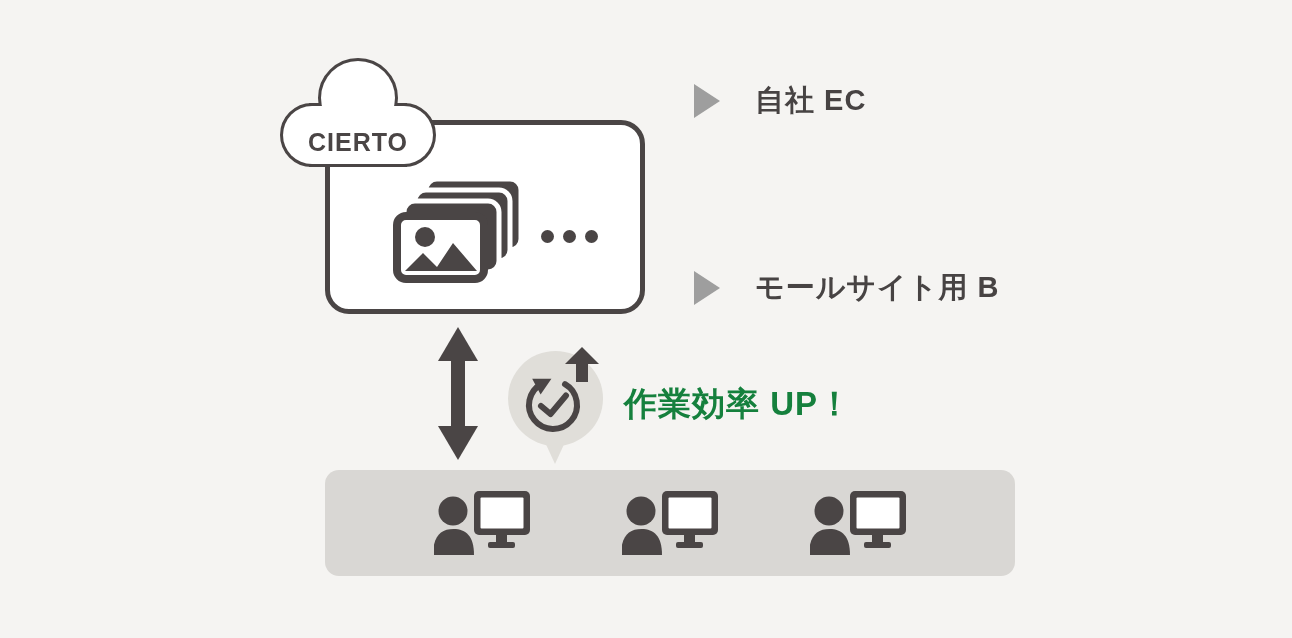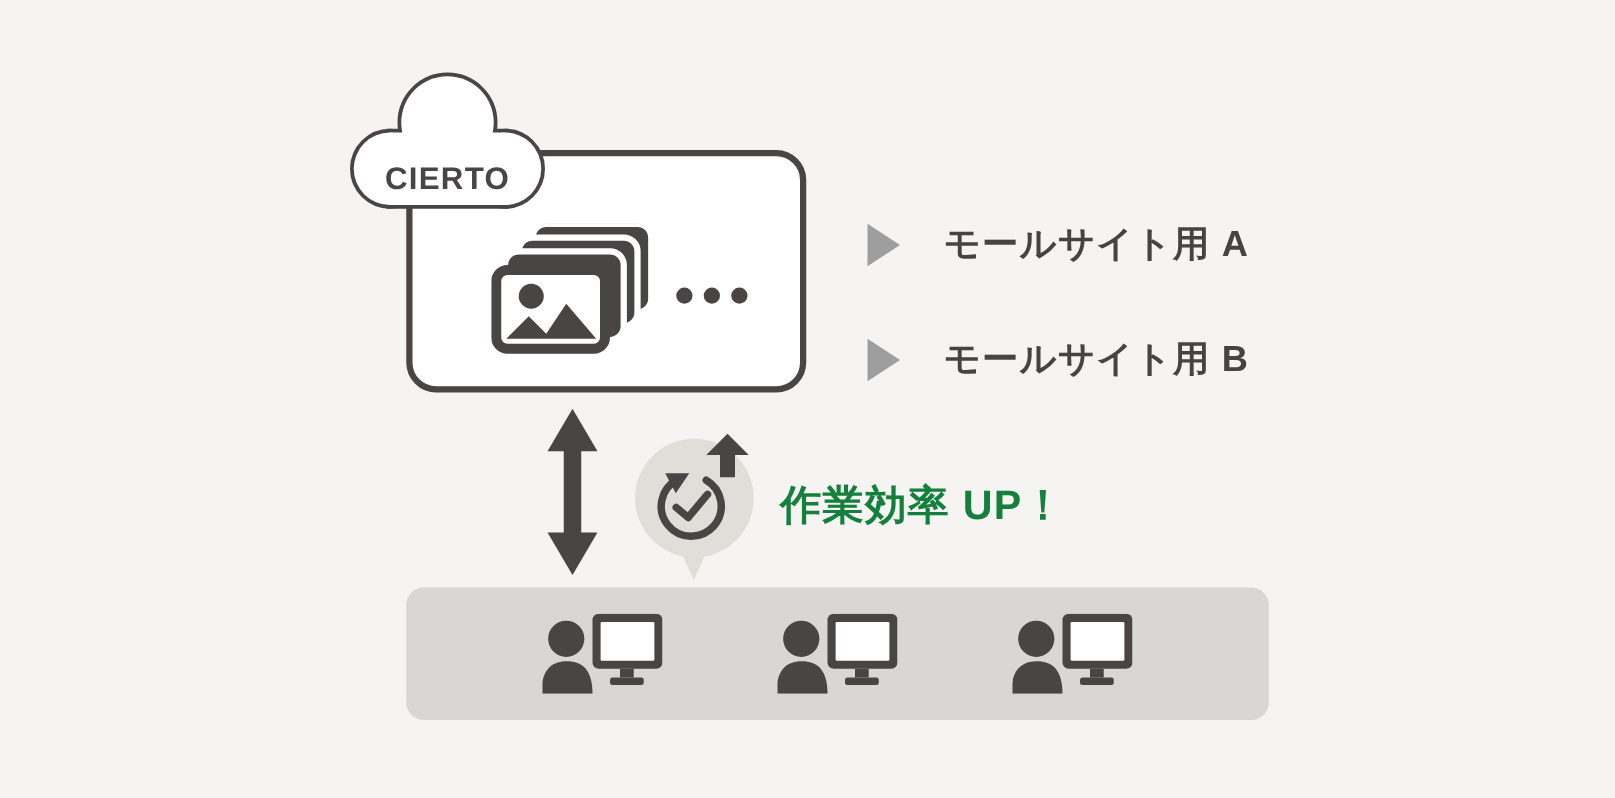--- a/index.html
+++ b/index.html
@@ -102,23 +102,23 @@
     </g>
     <g fill="#ffffff">
       <circle cx="81" cy="44" r="37"></circle>
       <circle cx="35" cy="81" r="29"></circle>
       <circle cx="127" cy="81" r="29"></circle>
       <rect x="35" y="52" width="92" height="58"></rect>
     </g>
     <text x="81" y="97" text-anchor="middle">CIERTO</text>
   </svg>
 
-  <div class="output-row row-2">
+  <div class="output-row row-1">
     <span class="tri"></span>
-    <span class="output-label">モールサイト用 A</span>
+    <span class="output-label">自社 EC</span>
   </div>
   <div class="output-row row-3">
     <span class="tri"></span>
     <span class="output-label">モールサイト用 B</span>
   </div>
 
   <svg class="sync-arrow" width="40" height="133" viewBox="0 0 40 133">
     <polygon points="20,0 40,34 0,34" fill="#4a4545"></polygon>
     <rect x="13" y="30" width="14" height="73" fill="#4a4545"></rect>
     <polygon points="20,133 40,99 0,99" fill="#4a4545"></polygon>

